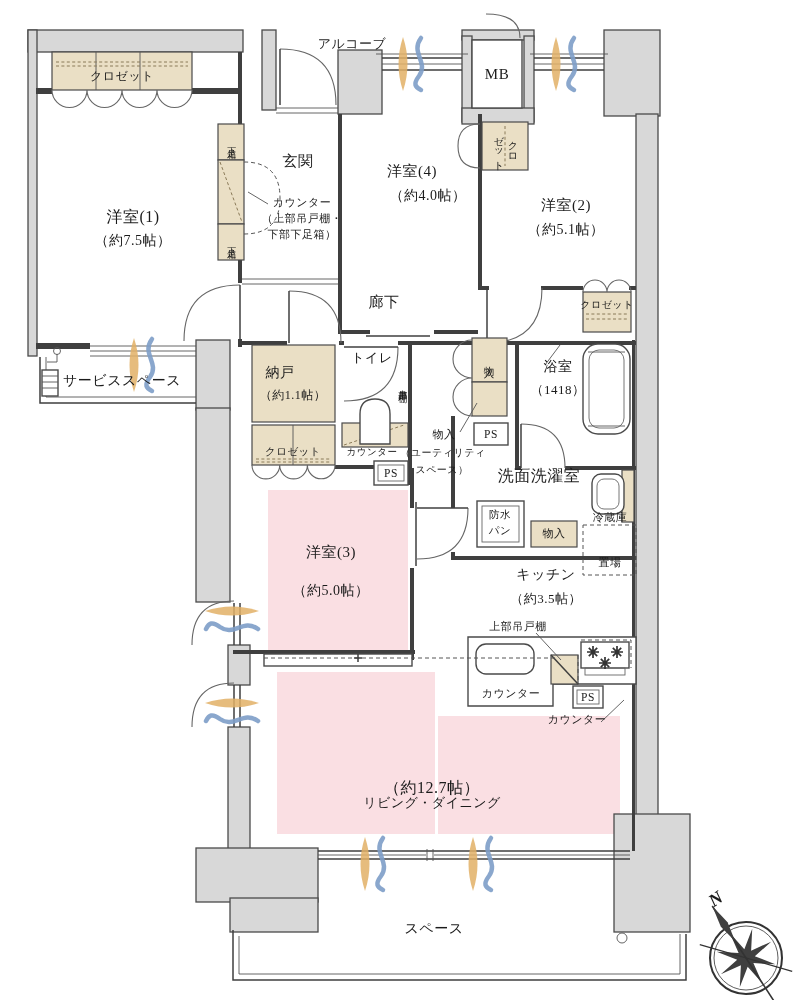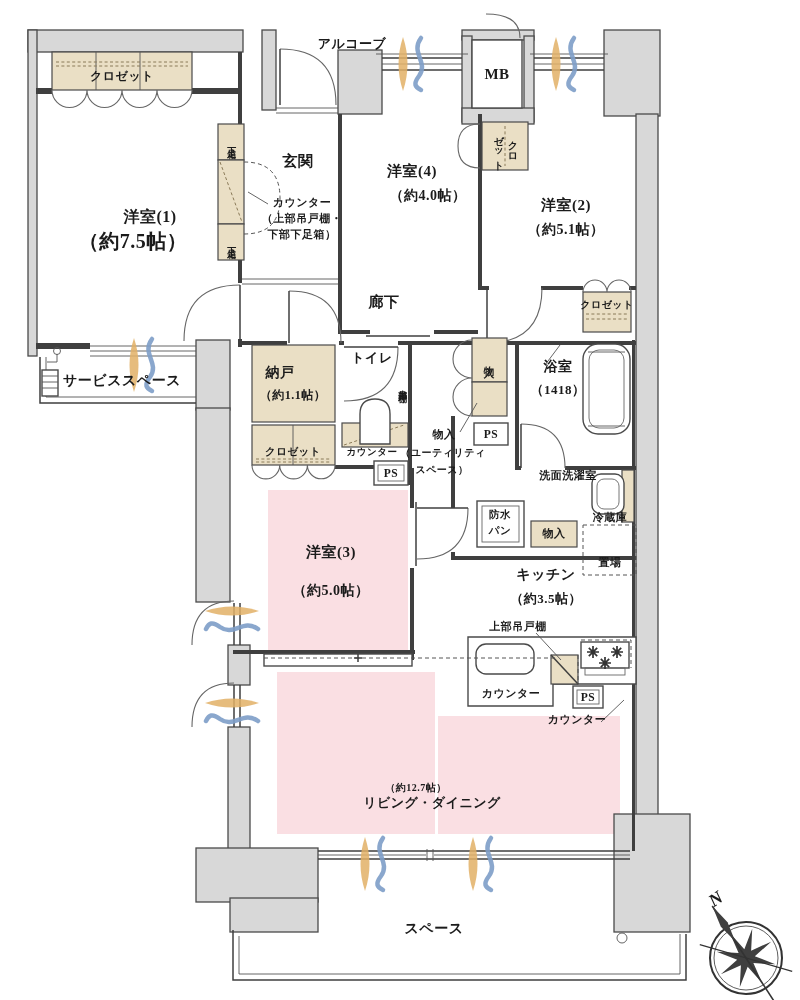--- a/index.html
+++ b/index.html
@@ -1,20 +1,20 @@
 <!DOCTYPE html>
 <html style="--outer-wall: #d8d8d8; --storage-fill: #eadfc5; --room-accent: #fadfe3; --wind-blue: #7d9dc8; --wind-orange: #e2b066; --line: #3f3f3f;"><head>
 <meta charset="utf-8">
 <style>
   html,body{margin:0;padding:0;background:#fff;}
   #plan{position:relative;width:800px;height:1000px;background:#fff;overflow:hidden;
         font-family:"Liberation Serif","DejaVu Serif",serif;color:#1b1b1b;}
   #plan svg{position:absolute;left:0;top:0;}
   .lbl{position:absolute;transform:translate(-50%,-50%);white-space:nowrap;
-       line-height:1.05;text-align:center;letter-spacing:0.5px;font-weight:bold;}
+       line-height:1.05;text-align:center;letter-spacing:0.5px;}
   .v{writing-mode:vertical-rl;text-orientation:upright;letter-spacing:1px;}
   .rot{transform:translate(-50%,-50%) rotate(-35deg);font-weight:bold;font-style:italic;}
   .wall{fill:var(--outer-wall,#d8d8d8);stroke:#4b4b4b;stroke-width:1.3;}
   .stg{fill:var(--storage-fill,#eadfc5);stroke:#4a4a4a;stroke-width:1.2;}
   .pink{fill:var(--room-accent,#fadfe3);stroke:none;}
   .blk{fill:#3f3f3f;stroke:none;}
   .ln{stroke:#3f3f3f;stroke-width:1.5;fill:none;}
   .thin{stroke:#555;stroke-width:0.9;fill:none;}
   .arc{stroke:#666;stroke-width:1.1;fill:none;}
   .dsh{stroke:#8a7a58;stroke-width:1;fill:none;stroke-dasharray:3,2.4;}
@@ -263,22 +263,22 @@
       <line x1="0" y1="62" x2="0" y2="-62" stroke="#333" stroke-width="1.6"></line>
       <path d="M0,-62 L-4,-40 L0,-20 L4,-40 Z" fill="#3f3f3f"></path>
       <line x1="-46" y1="14" x2="46" y2="-14" stroke="#333" stroke-width="1.2" transform="rotate(66)"></line>
     </g>
   </g>
 </svg>
 
   <div class="lbl" style="left:352px;top:44px;font-size:13px">アルコーブ</div>
   <div class="lbl" style="left:497px;top:75px;font-size:15px">MB</div>
   <div class="lbl" style="left:122px;top:76px;font-size:12px">クロゼット</div>
-  <div class="lbl" style="left:150px;top:217px;font-size:16px">洋室(1)</div>
-  <div class="lbl" style="left:133px;top:241px;font-size:20px">（約7.5帖）</div>
+  <div class="lbl" style="left:133px;top:217px;font-size:16px">洋室(1)</div>
+  <div class="lbl" style="left:133px;top:241px;font-size:14px">（約7.5帖）</div>
   <div class="lbl v" style="left:231px;top:142px;font-size:9px">下足箱</div>
   <div class="lbl v" style="left:231px;top:242px;font-size:9px">下足箱</div>
   <div class="lbl" style="left:298px;top:162px;font-size:15px">玄関</div>
   <div class="lbl" style="left:302px;top:203px;font-size:11px">カウンター</div>
   <div class="lbl" style="left:302px;top:219px;font-size:11px">（上部吊戸棚・</div>
   <div class="lbl" style="left:302px;top:235px;font-size:11px">下部下足箱）</div>
   <div class="lbl" style="left:412px;top:172px;font-size:15px">洋室(4)</div>
   <div class="lbl" style="left:428px;top:196px;font-size:14px">（約4.0帖）</div>
   <div class="lbl v" style="left:512px;top:146px;font-size:10px">クロ</div>
   <div class="lbl v" style="left:498px;top:148px;font-size:10px">ゼット</div>
@@ -293,32 +293,32 @@
   <div class="lbl v" style="left:402px;top:385px;font-size:9px">上部吊戸棚</div>
   <div class="lbl" style="left:372px;top:453px;font-size:9.5px">カウンター</div>
   <div class="lbl" style="left:391px;top:473px;font-size:11.5px">PS</div>
   <div class="lbl" style="left:491px;top:434px;font-size:11.5px">PS</div>
   <div class="lbl v" style="left:489px;top:359px;font-size:10.5px">物入</div>
   <div class="lbl" style="left:444px;top:435px;font-size:11px">物入</div>
   <div class="lbl" style="left:443px;top:453px;font-size:10px">（ユーティリティ</div>
   <div class="lbl" style="left:442px;top:470px;font-size:10px">スペース）</div>
   <div class="lbl" style="left:558px;top:367px;font-size:14px">浴室</div>
   <div class="lbl" style="left:558px;top:390px;font-size:13px">（1418）</div>
-  <div class="lbl" style="left:568px;top:476px;font-size:11px">洗面洗濯室</div>
+  <div class="lbl" style="left:539px;top:476px;font-size:16px">洗面洗濯室</div>
   <div class="lbl" style="left:500px;top:515px;font-size:10.5px">防水</div>
   <div class="lbl" style="left:500px;top:531px;font-size:10.5px">パン</div>
   <div class="lbl" style="left:554px;top:534px;font-size:11px">物入</div>
   <div class="lbl" style="left:610px;top:518px;font-size:11px">冷蔵庫</div>
   <div class="lbl" style="left:610px;top:563px;font-size:11px">置場</div>
   <div class="lbl" style="left:293px;top:452px;font-size:10.5px">クロゼット</div>
   <div class="lbl" style="left:331px;top:553px;font-size:15px">洋室(3)</div>
   <div class="lbl" style="left:331px;top:591px;font-size:14px">（約5.0帖）</div>
   <div class="lbl" style="left:546px;top:575px;font-size:14px">キッチン</div>
   <div class="lbl" style="left:546px;top:599px;font-size:13px">（約3.5帖）</div>
   <div class="lbl" style="left:518px;top:627px;font-size:11px">上部吊戸棚</div>
   <div class="lbl" style="left:511px;top:694px;font-size:11px">カウンター</div>
   <div class="lbl" style="left:588px;top:697px;font-size:11.5px">PS</div>
   <div class="lbl" style="left:577px;top:720px;font-size:11px">カウンター</div>
   <div class="lbl" style="left:432px;top:803px;font-size:13px">リビング・ダイニング</div>
-  <div class="lbl" style="left:416px;top:788px;font-size:10px">（約12.7帖）</div>
+  <div class="lbl" style="left:432px;top:788px;font-size:16px">（約12.7帖）</div>
   <div class="lbl" style="left:434px;top:929px;font-size:14px">スペース</div>
   <div class="lbl rot" style="left:716px;top:899px;font-size:18px">N</div>
 </div>
 
 </body></html>

